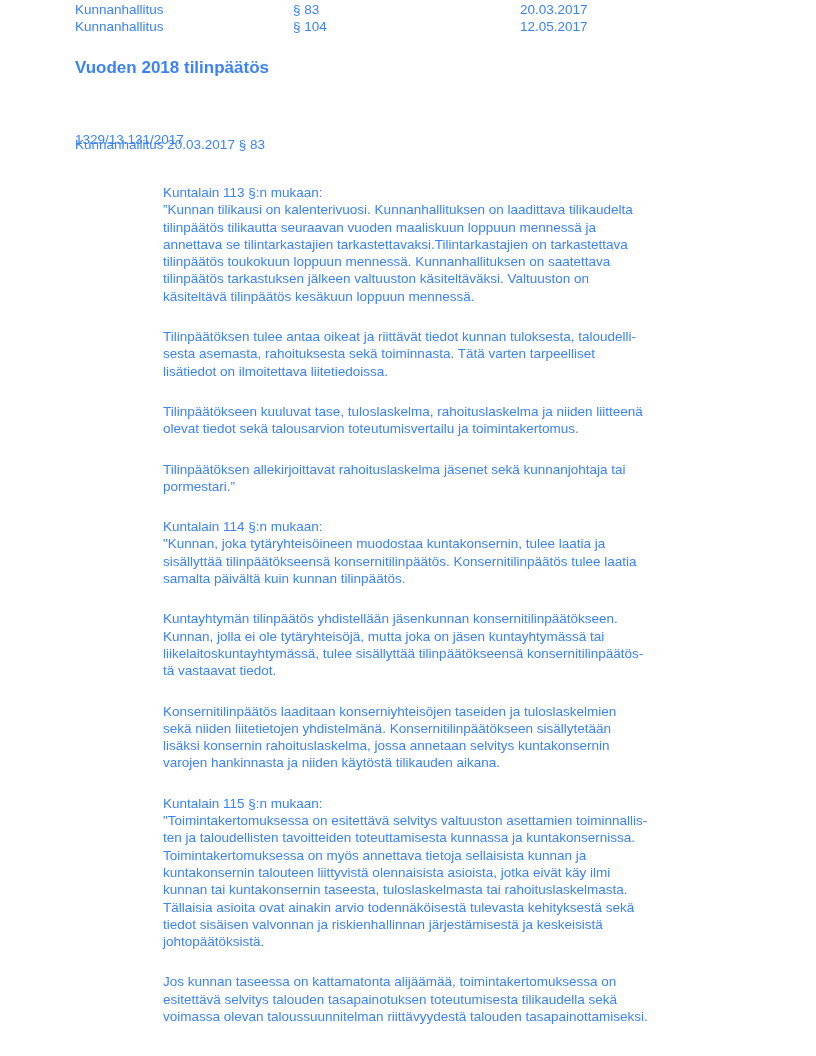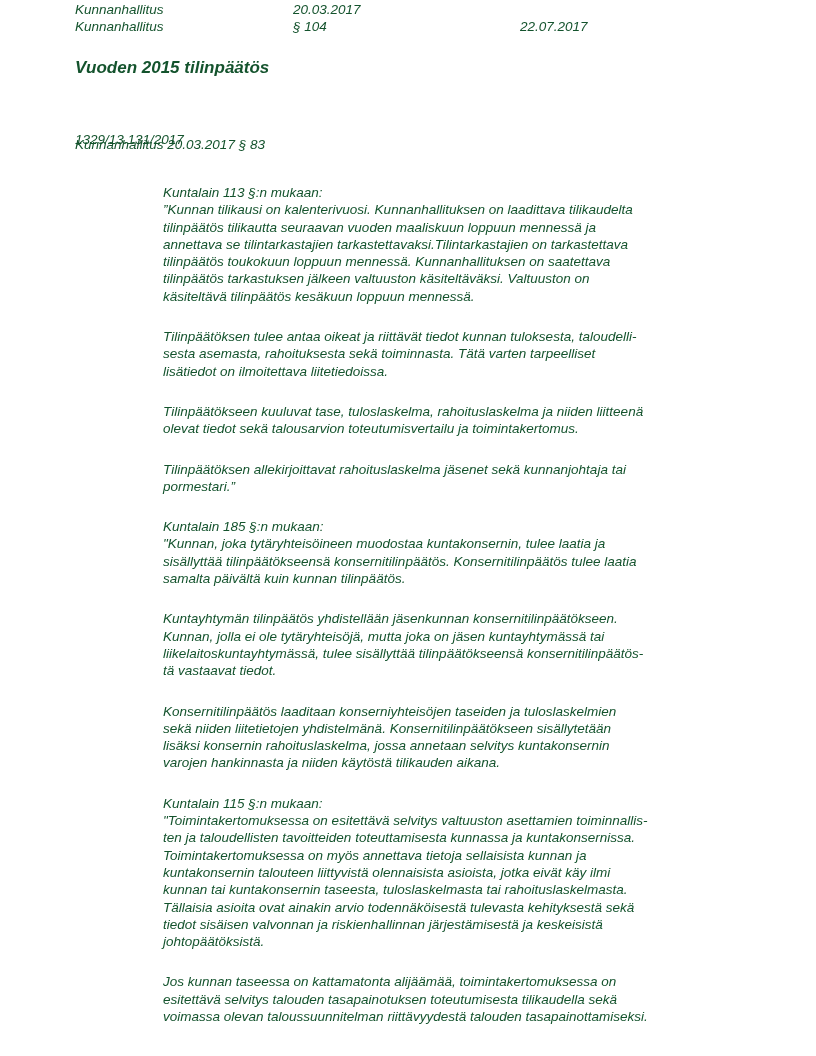--- a/index.html
+++ b/index.html
@@ -9,23 +9,22 @@
   }
   .page {
     position: relative;
     width: 816px;
     height: 1056px;
     margin: 0 auto;
     background: #ffffff;
     font-family: "Liberation Sans", sans-serif;
     font-size: 13.5px;
     line-height: 17.3px;
-    color: #14532d;
+    color: #3b82f6;
     overflow: hidden;
-    font-style: italic;
   }
   .header-table {
     position: absolute;
     left: 75px;
     top: 2px;
     width: 680px;
   }
   .header-row {
     display: flex;
     line-height: 16.5px;
@@ -64,51 +63,52 @@
   }
 </style>
 </head>
 <body>
 
 <div class="page">
 
   <div class="header-table">
     <div class="header-row">
       <span class="cell-committee">Kunnanhallitus</span>
+      <span class="cell-section">§ 83</span>
       <span class="cell-date">20.03.2017</span>
     </div>
     <div class="header-row">
       <span class="cell-committee">Kunnanhallitus</span>
       <span class="cell-section">§ 104</span>
-      <span class="cell-date">22.07.2017</span>
+      <span class="cell-date">12.05.2017</span>
     </div>
   </div>
 
-  <div class="doc-title">Vuoden 2015 tilinpäätös</div>
+  <div class="doc-title">Vuoden 2018 tilinpäätös</div>
 
   <div class="case-number">1329/13.131/2017</div>
 
   <div class="decision-ref">Kunnanhallitus 20.03.2017 § 83</div>
 
   <div class="body-text">
     <p>Kuntalain 113 §:n mukaan:
 ”Kunnan tilikausi on kalenterivuosi. Kunnanhallituksen on laadittava tilikaudelta
 tilinpäätös tilikautta seuraavan vuoden maaliskuun loppuun mennessä ja
 annettava se tilintarkastajien tarkastettavaksi.Tilintarkastajien on tarkastettava
 tilinpäätös toukokuun loppuun mennessä. Kunnanhallituksen on saatettava
 tilinpäätös tarkastuksen jälkeen valtuuston käsiteltäväksi. Valtuuston on
 käsiteltävä tilinpäätös kesäkuun loppuun mennessä.</p>
     <p>Tilinpäätöksen tulee antaa oikeat ja riittävät tiedot kunnan tuloksesta, taloudelli-
 sesta asemasta, rahoituksesta sekä toiminnasta. Tätä varten tarpeelliset
 lisätiedot on ilmoitettava liitetiedoissa.</p>
     <p>Tilinpäätökseen kuuluvat tase, tuloslaskelma, rahoituslaskelma ja niiden liitteenä
 olevat tiedot sekä talousarvion toteutumisvertailu ja toimintakertomus.</p>
     <p>Tilinpäätöksen allekirjoittavat rahoituslaskelma jäsenet sekä kunnanjohtaja tai
 pormestari.”</p>
-    <p>Kuntalain 185 §:n mukaan:
+    <p>Kuntalain 114 §:n mukaan:
 "Kunnan, joka tytäryhteisöineen muodostaa kuntakonsernin, tulee laatia ja
 sisällyttää tilinpäätökseensä konsernitilinpäätös. Konsernitilinpäätös tulee laatia
 samalta päivältä kuin kunnan tilinpäätös.</p>
     <p>Kuntayhtymän tilinpäätös yhdistellään jäsenkunnan konsernitilinpäätökseen.
 Kunnan, jolla ei ole tytäryhteisöjä, mutta joka on jäsen kuntayhtymässä tai
 liikelaitoskuntayhtymässä, tulee sisällyttää tilinpäätökseensä konsernitilinpäätös-
 tä vastaavat tiedot.</p>
     <p>Konsernitilinpäätös laaditaan konserniyhteisöjen taseiden ja tuloslaskelmien
 sekä niiden liitetietojen yhdistelmänä. Konsernitilinpäätökseen sisällytetään
 lisäksi konsernin rahoituslaskelma, jossa annetaan selvitys kuntakonsernin

